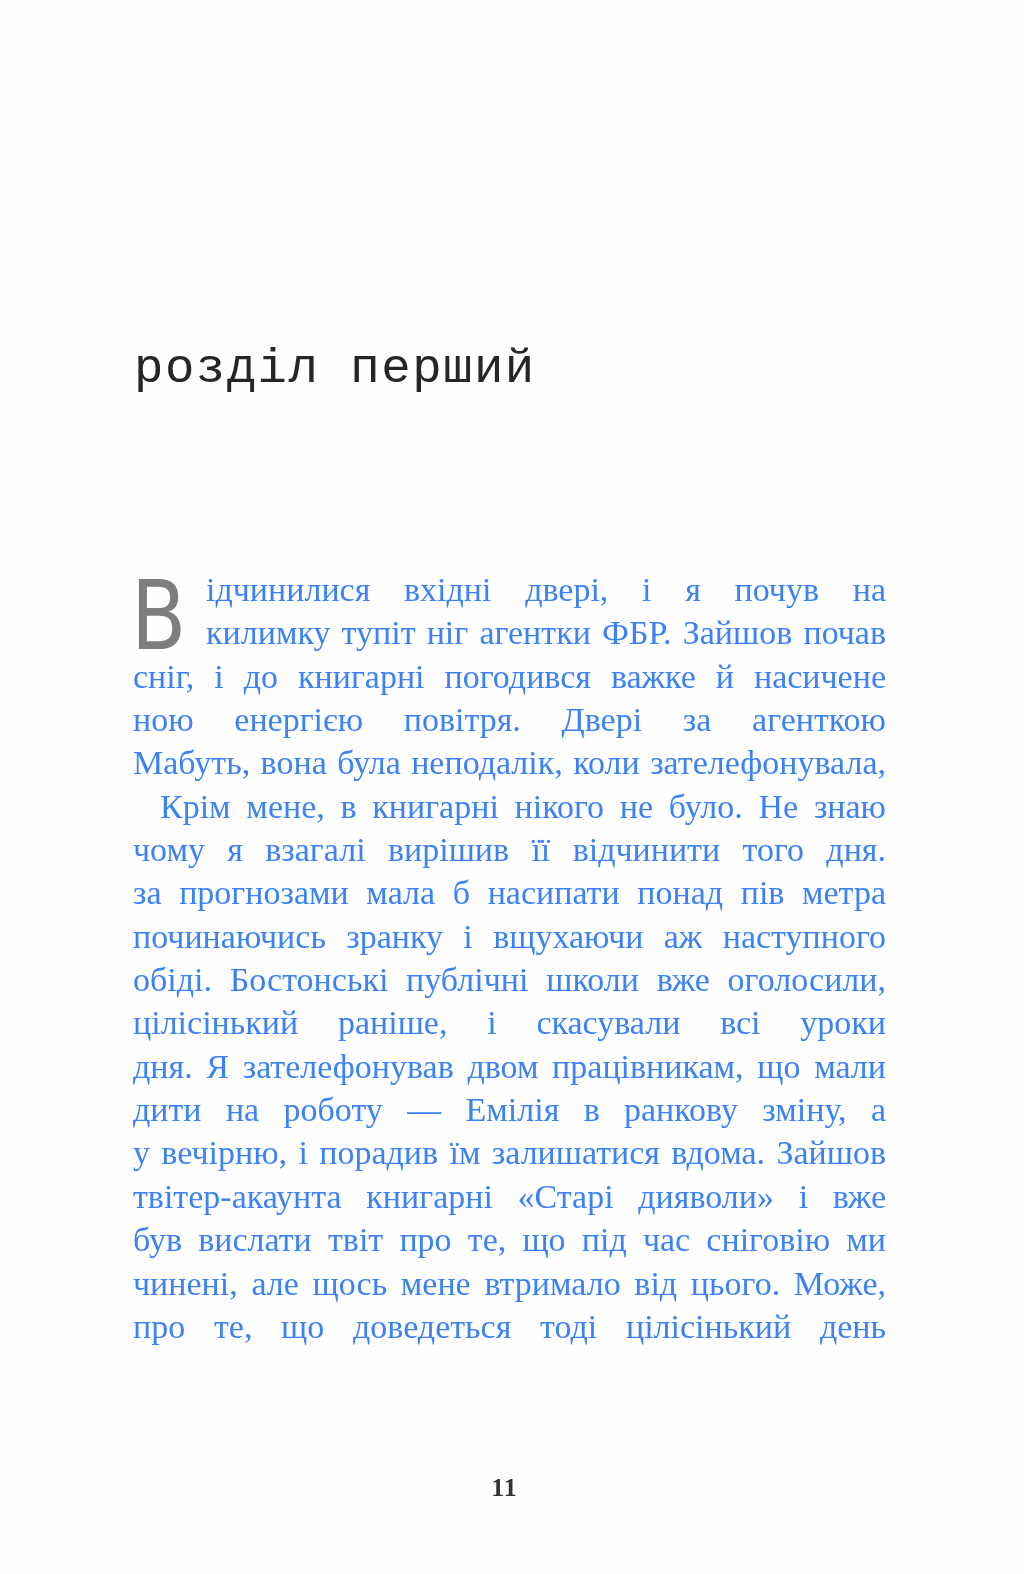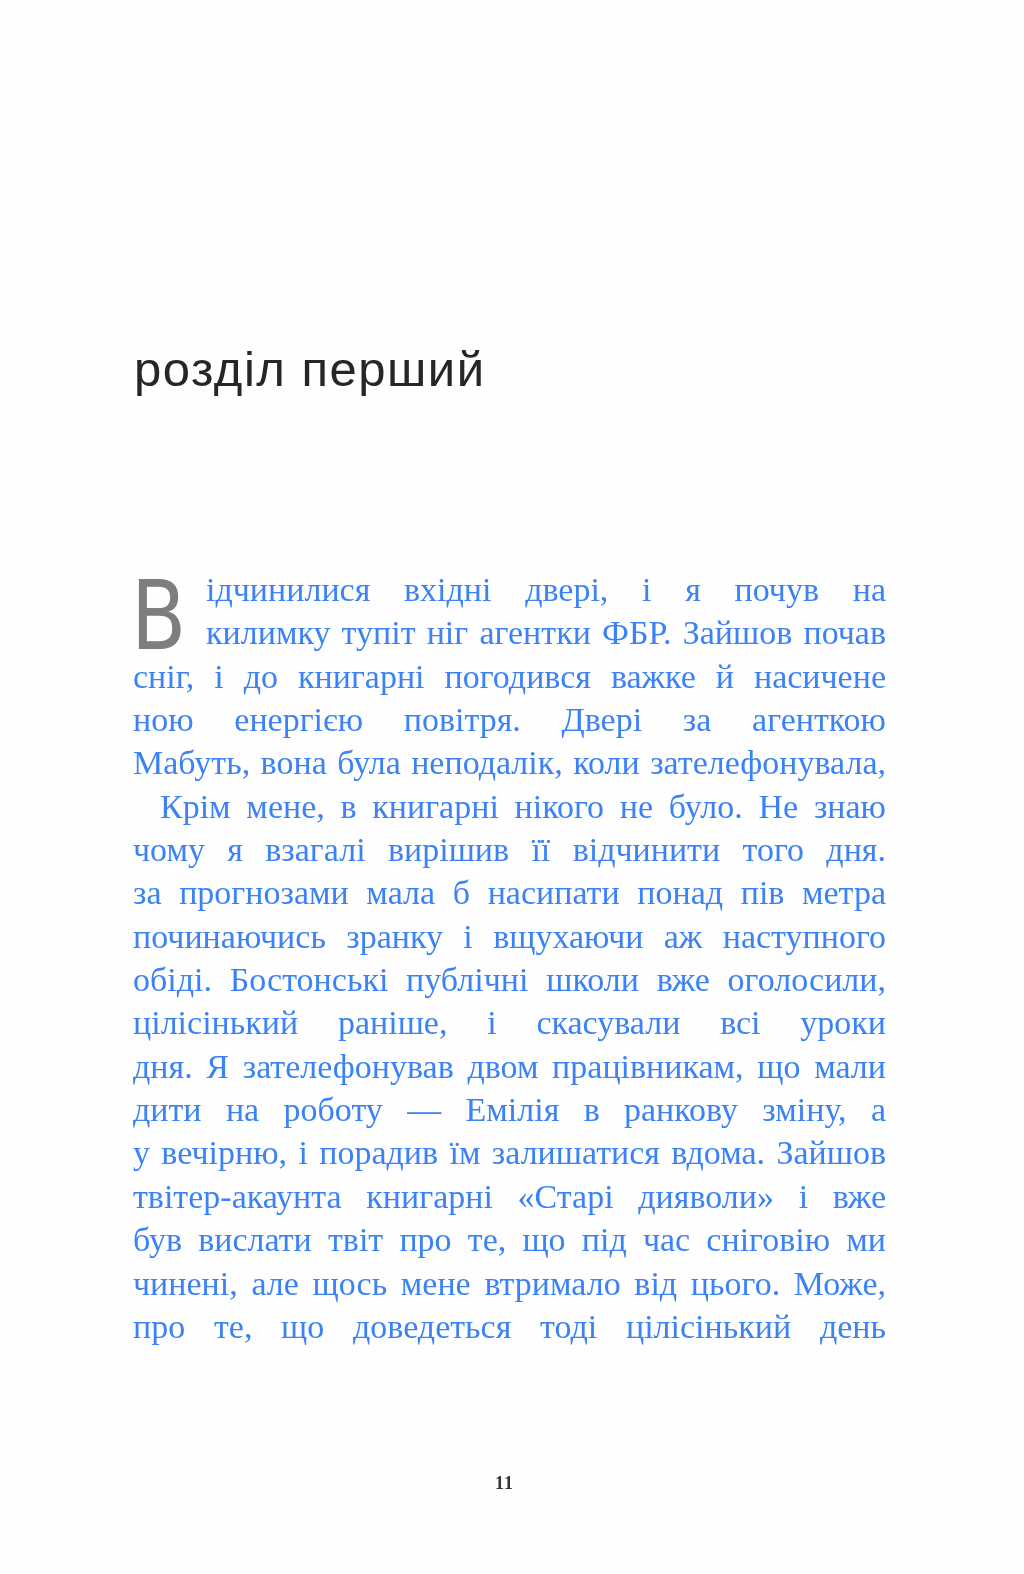--- a/index.html
+++ b/index.html
@@ -12,21 +12,21 @@
     width: 1024px;
     height: 1574px;
     background: #fefefe;
     overflow: hidden;
     font-family: "Liberation Serif", serif;
   }
   .chapter-heading {
     position: absolute;
     left: 134px;
     top: 341px;
-    font-family: Liberation Sans, sans-serif;
+    font-family: Liberation Mono, monospace;
     font-size: 49px;
     font-weight: 500;
     letter-spacing: 1.5px;
     color: #262626;
     white-space: nowrap;
   }
   .drop-cap {
     position: absolute;
     left: 131px;
     top: 568px;
@@ -55,21 +55,21 @@
     text-justify: inter-word;
   }
   .line.dc  { padding-left: 73px; }
   .line.ind { padding-left: 27px; }
   .page-number {
     position: absolute;
     left: 0;
     top: 1473px;
     width: 1009px;
     text-align: center;
-    font-size: 18px;
+    font-size: 26px;
     font-weight: bold;
     letter-spacing: 1px;
     color: #333333;
   }
 </style>
 </head>
 <body>
 
 <div class="page">
 

